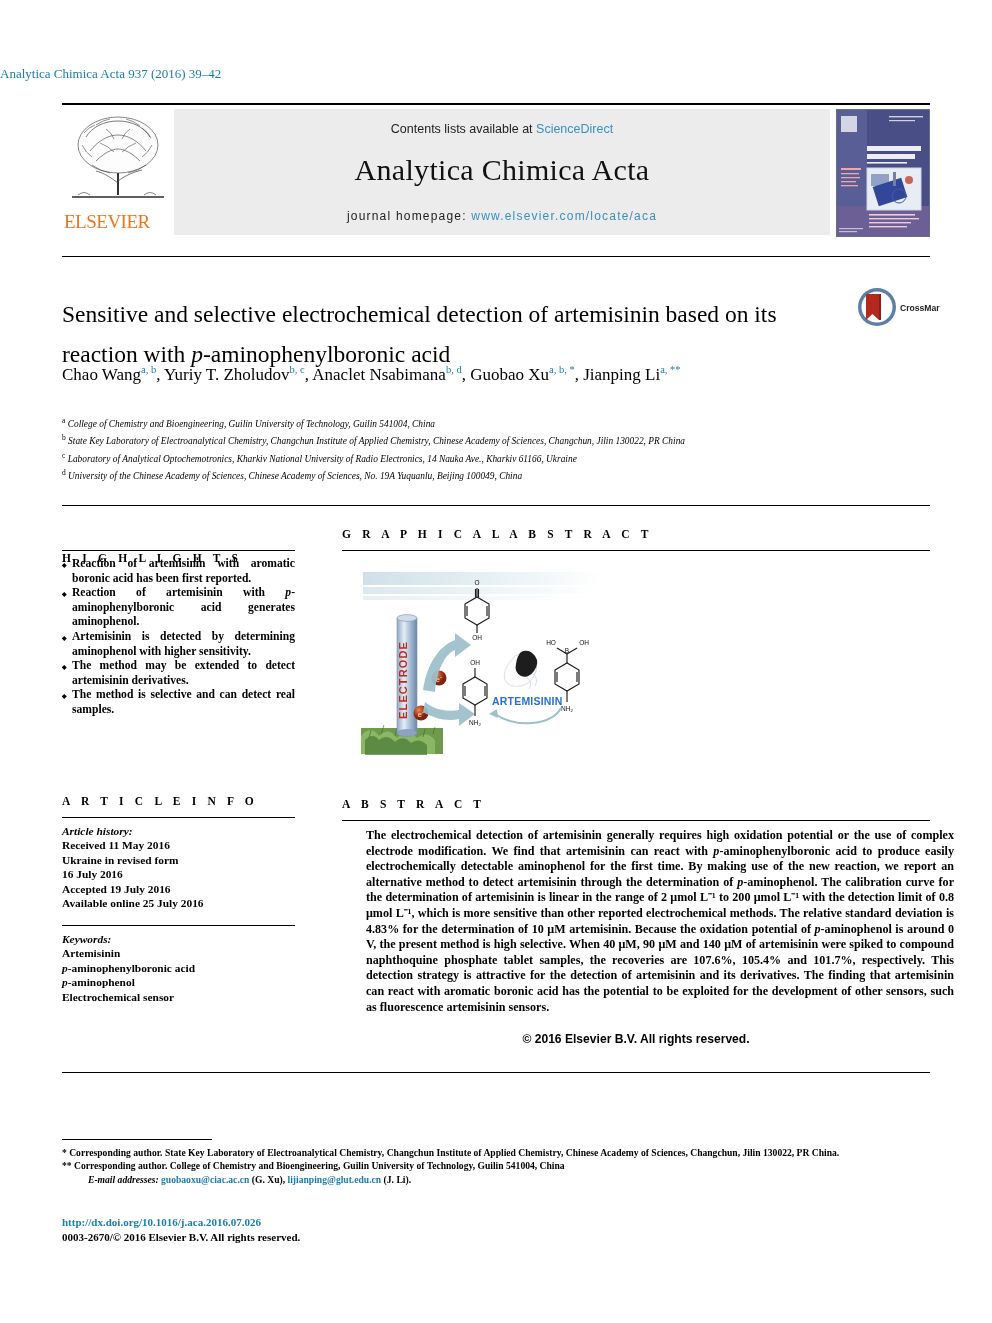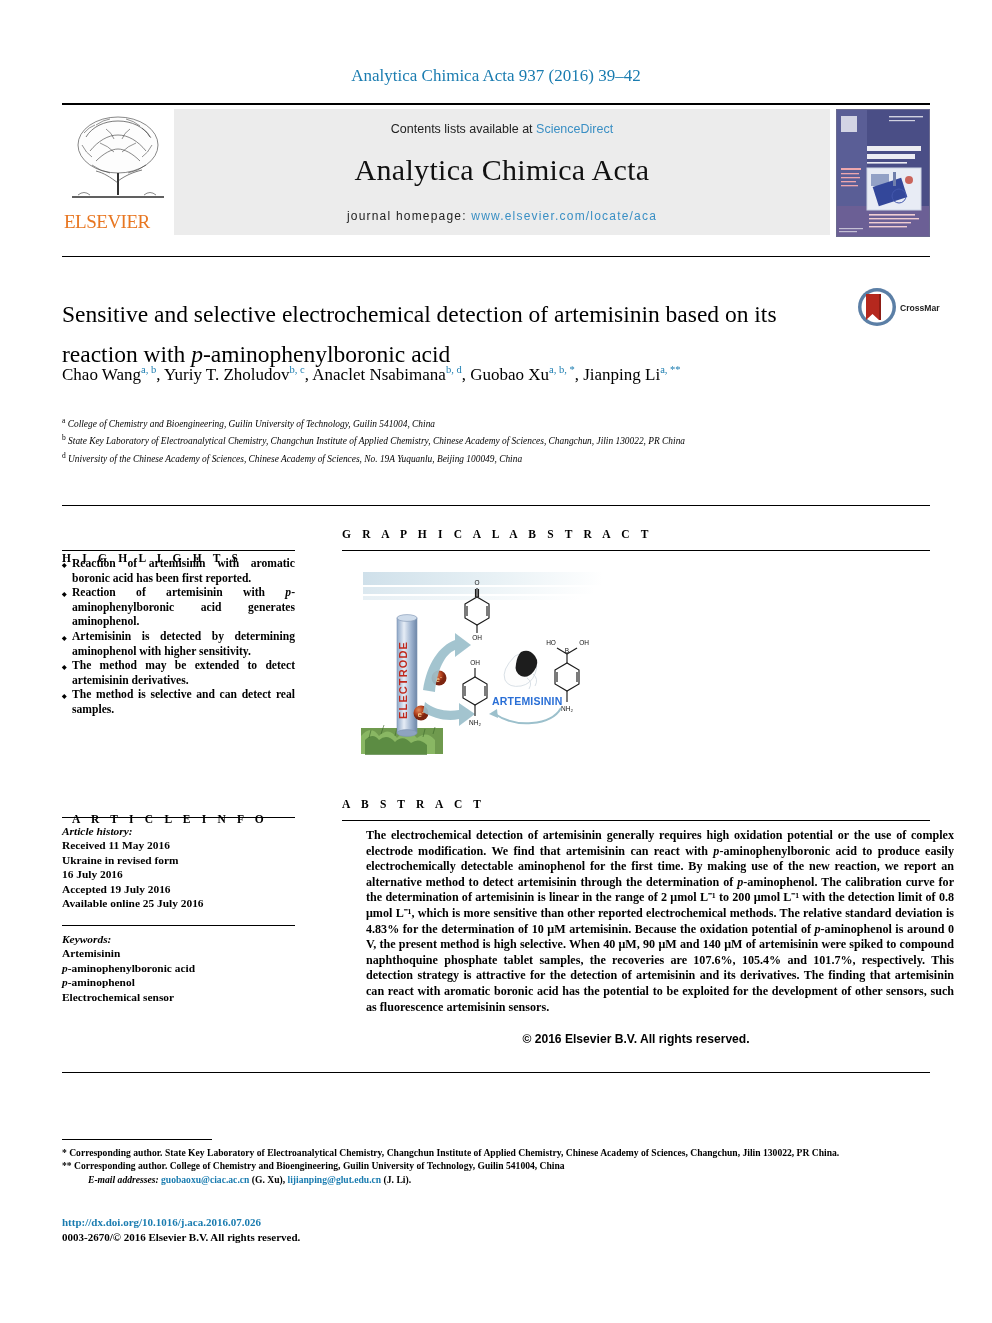--- a/index.html
+++ b/index.html
@@ -19,22 +19,22 @@
     position: absolute;
     left: 0; top: 0;
     width: 992px;
     height: 1323px;
   }
 
   
   .running-head {
     position: absolute;
     top: 66px; left: 0; width: 992px;
-    text-align: center;
-    font-size: 17px;
+    text-align: left;
+    font-size: 13px;
     color: #1a7cb0;
     font-family: "Liberation Serif", serif;
   }
 
   
   .masthead {
     position: absolute;
     top: 103px; left: 62px;
     width: 868px;
     border-top: 2.5px solid #000;
@@ -192,21 +192,21 @@
   .highlights li::before {
     content: "\25C6";
     position: absolute;
     left: 0; top: 0;
     font-size: 6px;
     line-height: 16px;
   }
   .highlights .ital { font-style: italic; font-weight: bold; }
 
   
-  .ai-head { position: absolute; top: 795px; left: 72px; margin-top: 18px; }
+  .ai-head { position: absolute; top: 795px; left: 62px; }
   .ai-rule { position: absolute; top: 817px; left: 62px; width: 233px; border-top: 1.4px solid #000; }
   .ai-history {
     position: absolute;
     top: 824px; left: 62px;
     width: 233px;
     font-family: "Liberation Serif", serif;
     font-size: 11.4px;
     line-height: 14.4px;
     font-weight: bold;
   }
@@ -421,20 +421,21 @@
     <span><span>Chao Wang</span><sup>a, b</sup><span>, </span></span>
     <span><span>Yuriy T. Zholudov</span><sup>b, c</sup><span>, </span></span>
     <span><span>Anaclet Nsabimana</span><sup>b, d</sup><span>, </span></span>
     <span><span>Guobao Xu</span><sup>a, b, *</sup><span>, </span></span>
     <span><span>Jianping Li</span><sup>a, **</sup></span>
   </div>
 
   <div class="affils">
     <div><sup>a</sup> <span>College of Chemistry and Bioengineering, Guilin University of Technology, Guilin 541004, China</span></div>
     <div><sup>b</sup> <span>State Key Laboratory of Electroanalytical Chemistry, Changchun Institute of Applied Chemistry, Chinese Academy of Sciences, Changchun, Jilin 130022, PR China</span></div>
+    <div><sup>c</sup> <span>Laboratory of Analytical Optochemotronics, Kharkiv National University of Radio Electronics, 14 Nauka Ave., Kharkiv 61166, Ukraine</span></div>
     <div><sup>d</sup> <span>University of the Chinese Academy of Sciences, Chinese Academy of Sciences, No. 19A Yuquanlu, Beijing 100049, China</span></div>
   </div>
 
   <div class="mid-rule"></div>
 
   <div class="sec-head hl-head">H I G H L I G H T S</div>
   <div class="hl-rule"></div>
   <div class="highlights">
     <ul>
       <li><span>Reaction of artemisinin with aromatic boronic acid has been first reported.</span></li>

